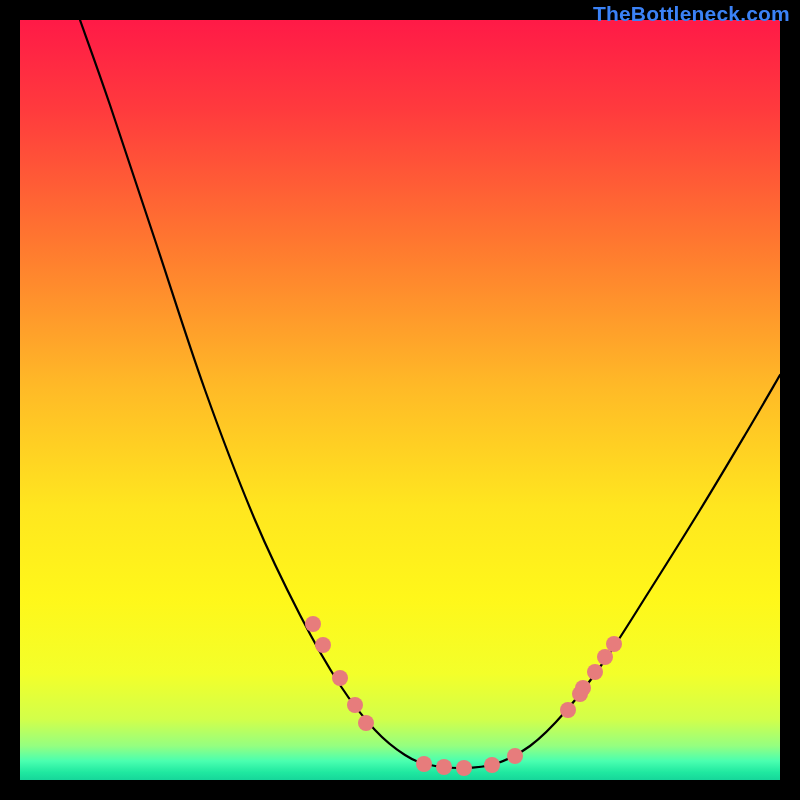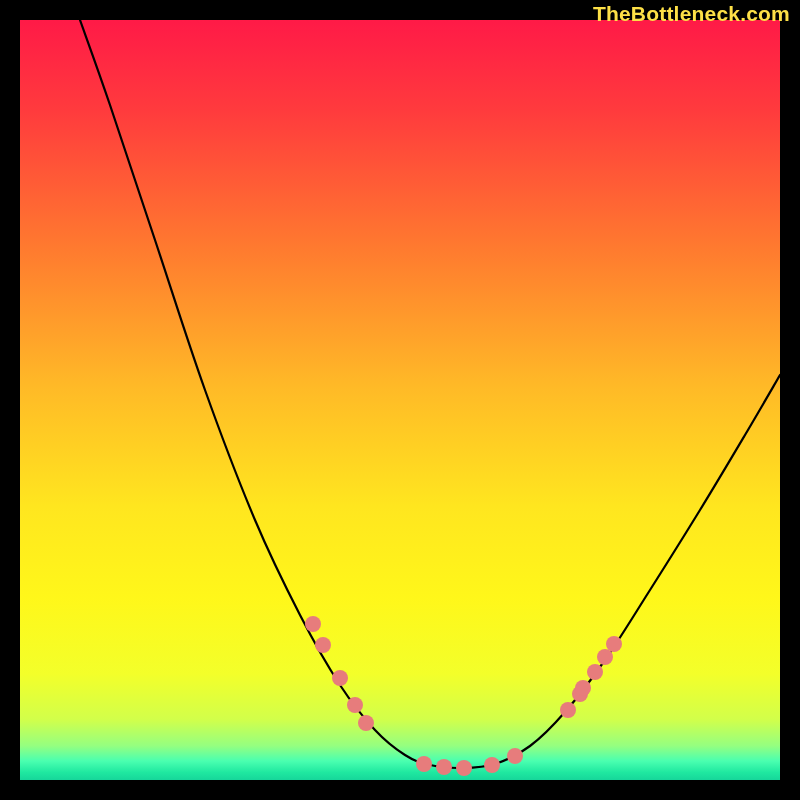--- a/index.html
+++ b/index.html
@@ -23,21 +23,21 @@
     position: absolute;
     left: 20px;
     top: 20px;
     width: 760px;
     height: 760px;
   }
   .watermark {
     position: absolute;
     top: 2px;
     right: 10px;
-    color: #fde047;
+    color: #3b82f6;
     font-size: 21px;
     font-weight: 600;
     letter-spacing: 0.2px;
   }
   svg {
     display: block;
   }
 </style>
 </head>
 <body>

